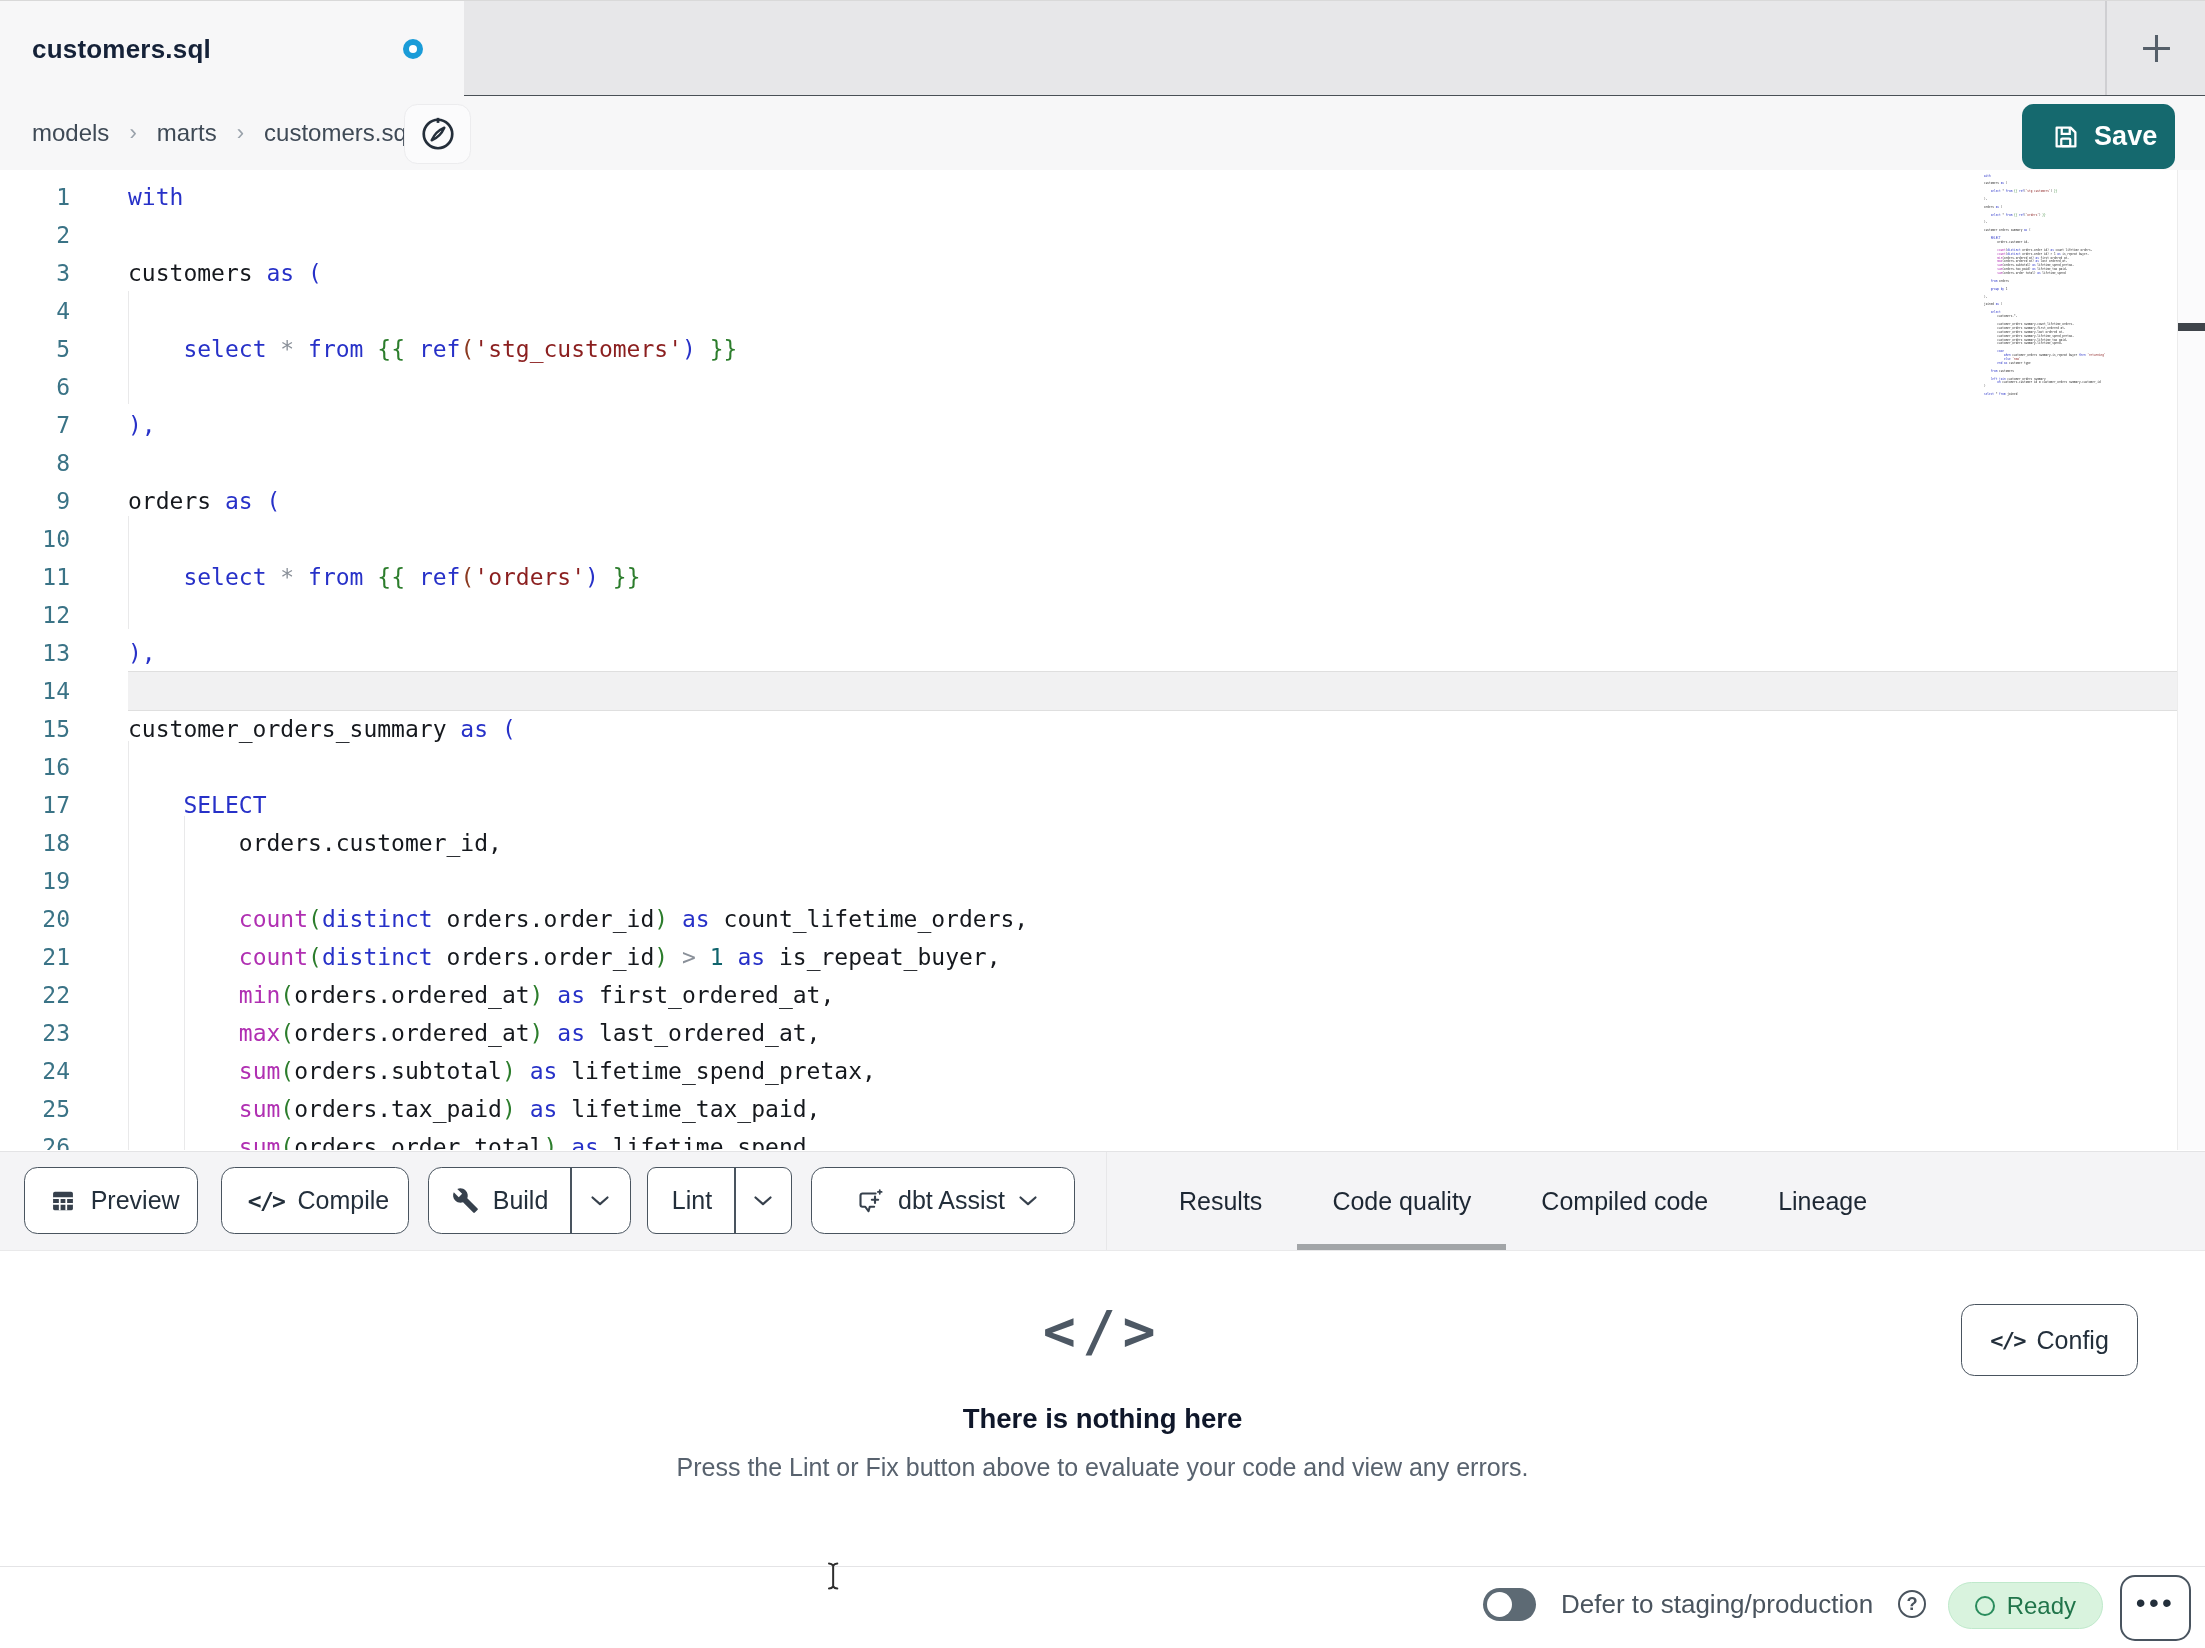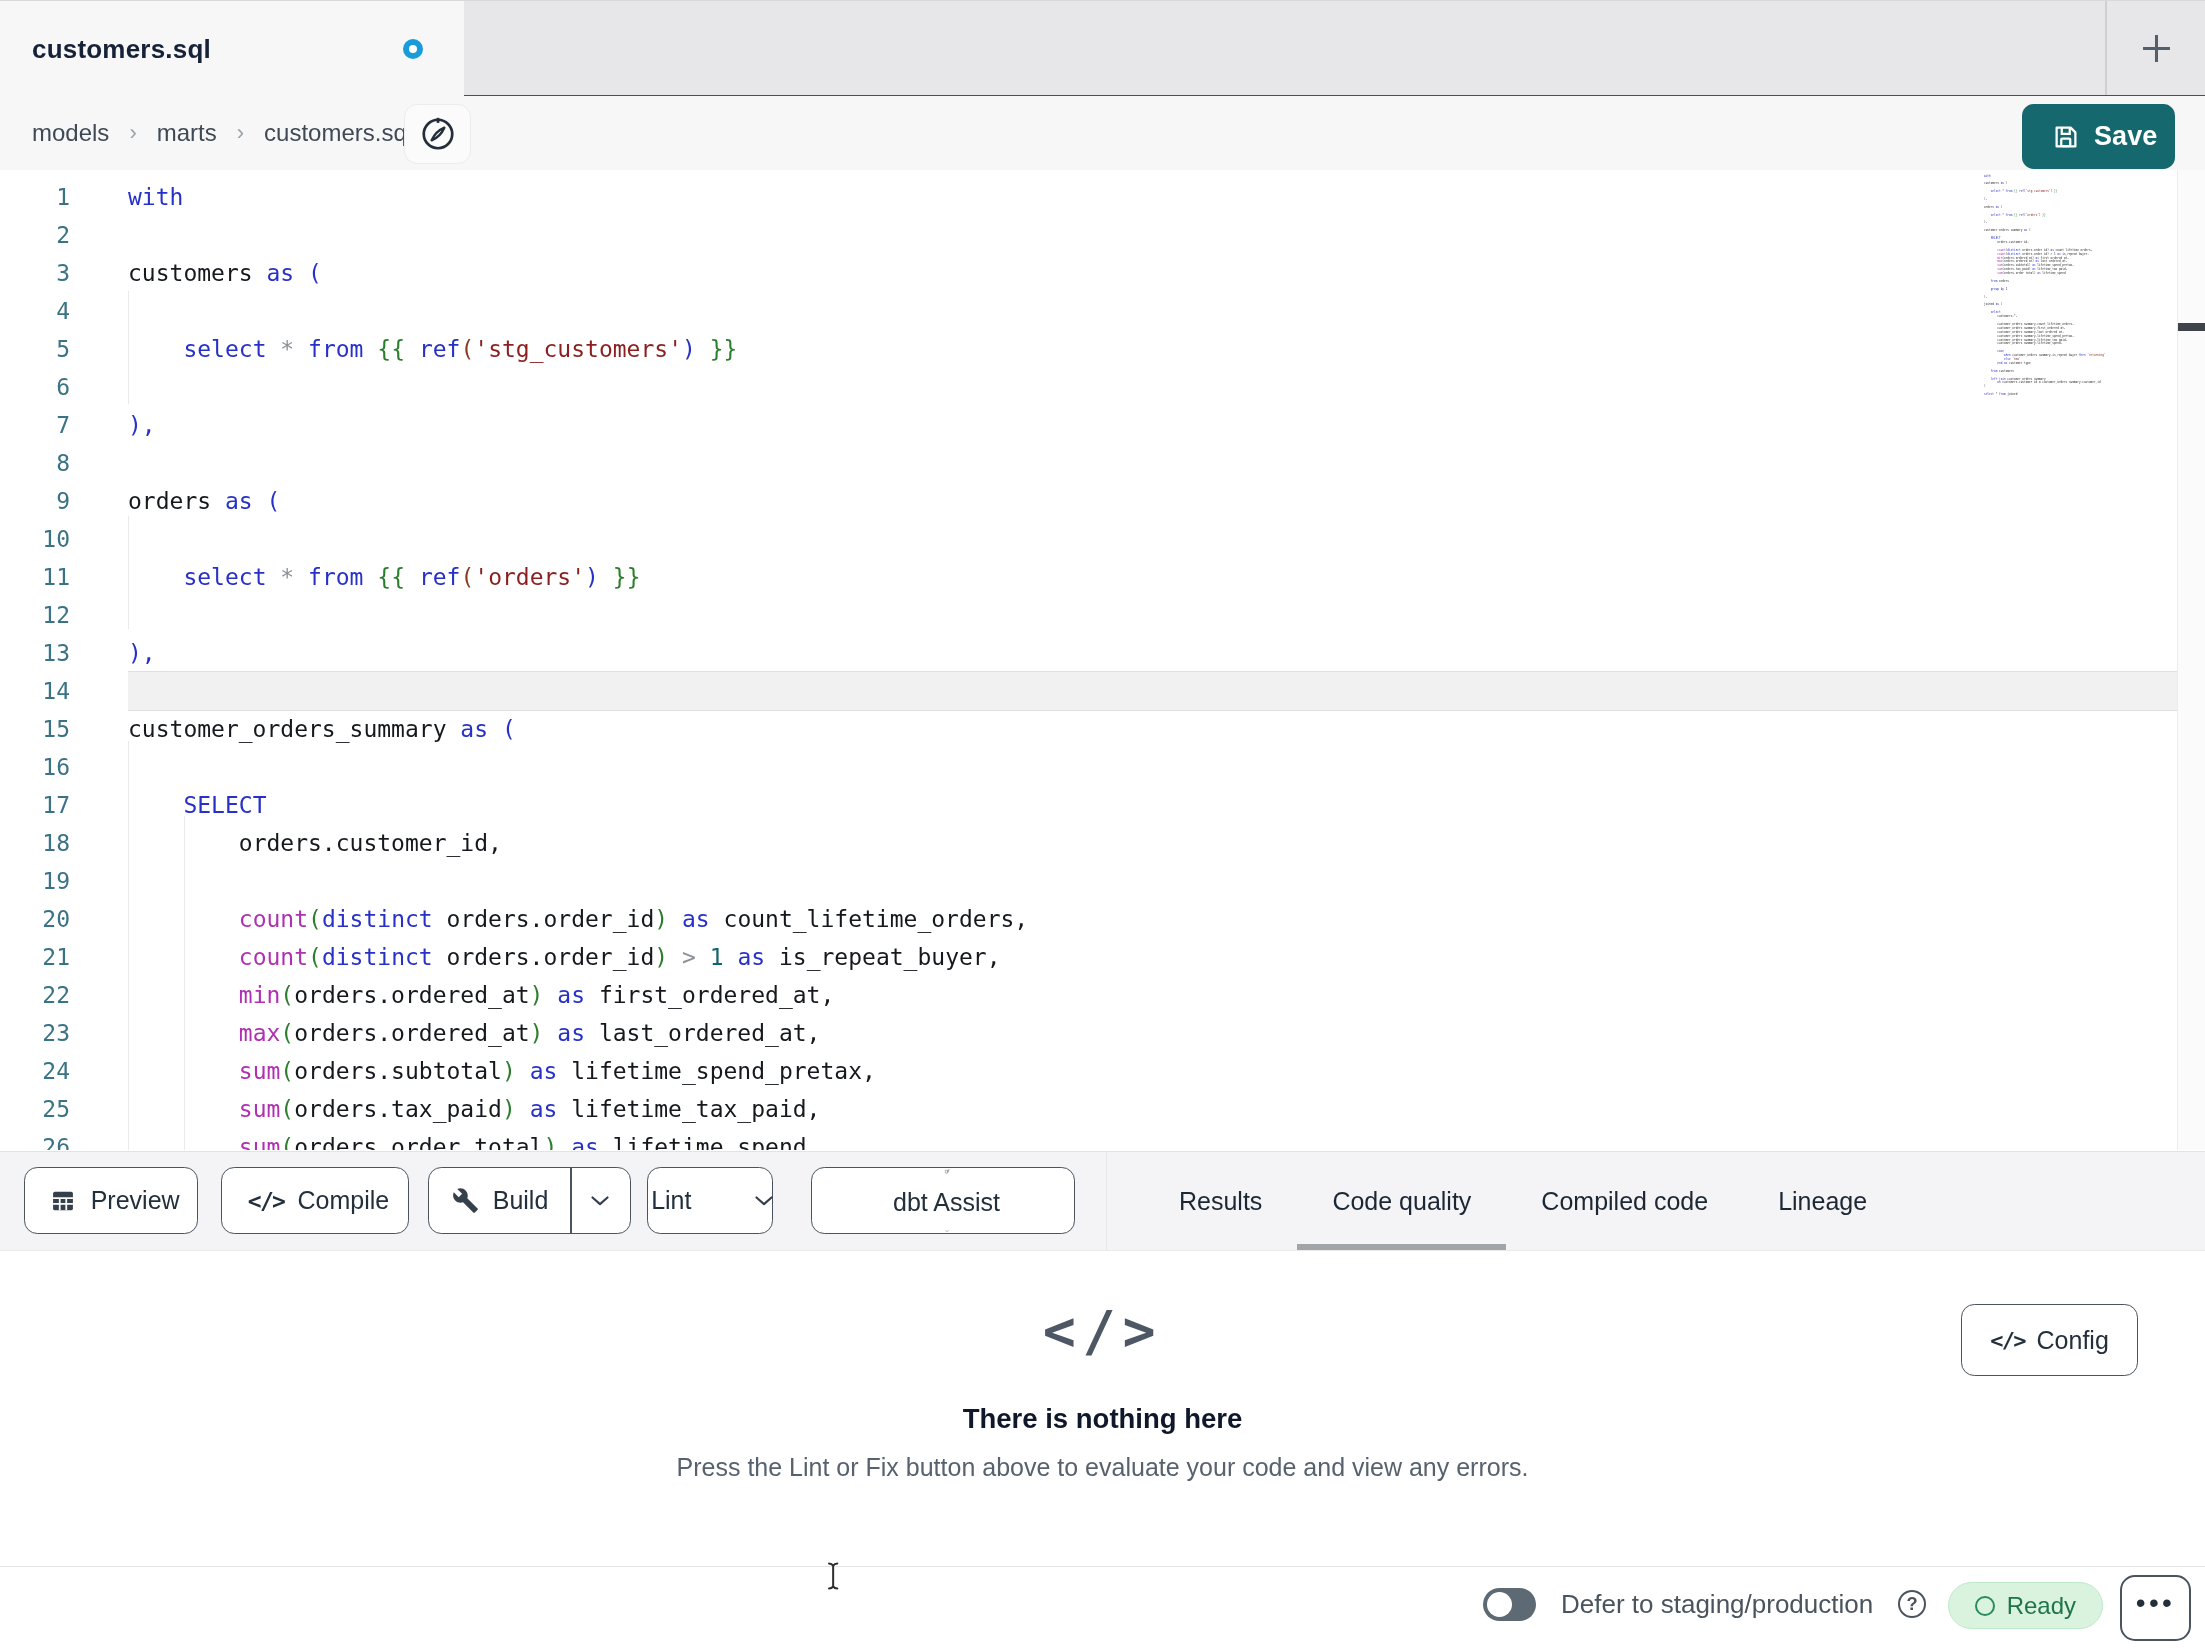--- a/index.html
+++ b/index.html
@@ -284,33 +284,33 @@
       <span>Build</span>
     </div>
     <div class="split-div"></div>
     <div class="tb-sect" style="padding:0 18.3px;">
       <svg class="icn" width="20" height="11.7" viewBox="0 0 24 14">
         <path d="M3 3 L12 11 L21 3" stroke="#36404c" stroke-width="2.6" fill="none" stroke-linecap="round" stroke-linejoin="round"></path>
       </svg>
     </div>
   </div>
 
-  <div class="tbtn" style="left:647px;width:126px;padding:0;gap:12px;">
+  <div class="tbtn" style="left:647px;width:145px;padding:0;gap:0;border-radius:9px;">
     <div class="tb-sect">
       <span>Lint</span>
     </div>
     <div class="split-div"></div>
     <div class="tb-sect" style="padding:0 16.7px;">
       <svg class="icn" width="20" height="11.7" viewBox="0 0 24 14">
         <path d="M3 3 L12 11 L21 3" stroke="#36404c" stroke-width="2.6" fill="none" stroke-linecap="round" stroke-linejoin="round"></path>
       </svg>
     </div>
   </div>
 
-  <button class="tbtn" style="left:811px;width:264px;flex-direction:column;">
+  <button class="tbtn" style="left:811px;width:264px;">
     <svg class="icn" width="30" height="30" viewBox="0 0 24 24">
       <path d="M16.5 6 H6 a1.6 1.6 0 0 0 -1.6 1.6 V15 a1.6 1.6 0 0 0 1.6 1.6 h2.2 l2.6 3.6 1-3.6 h3.5" stroke="#36404c" stroke-width="1.7" fill="none" stroke-linecap="round" stroke-linejoin="round"></path>
       <path d="M13.5 11 h5 M16 8.5 v5" stroke="#36404c" stroke-width="1.7" stroke-linecap="round"></path>
       <path d="M19.8 3.2 v3 M18.3 4.7 h3" stroke="#36404c" stroke-width="1.4" stroke-linecap="round"></path>
     </svg>
     <span>dbt Assist</span>
     <svg class="icn" width="20" height="11.7" viewBox="0 0 24 14">
       <path d="M3 3 L12 11 L21 3" stroke="#36404c" stroke-width="2.6" fill="none" stroke-linecap="round" stroke-linejoin="round"></path>
     </svg>
   </button>

